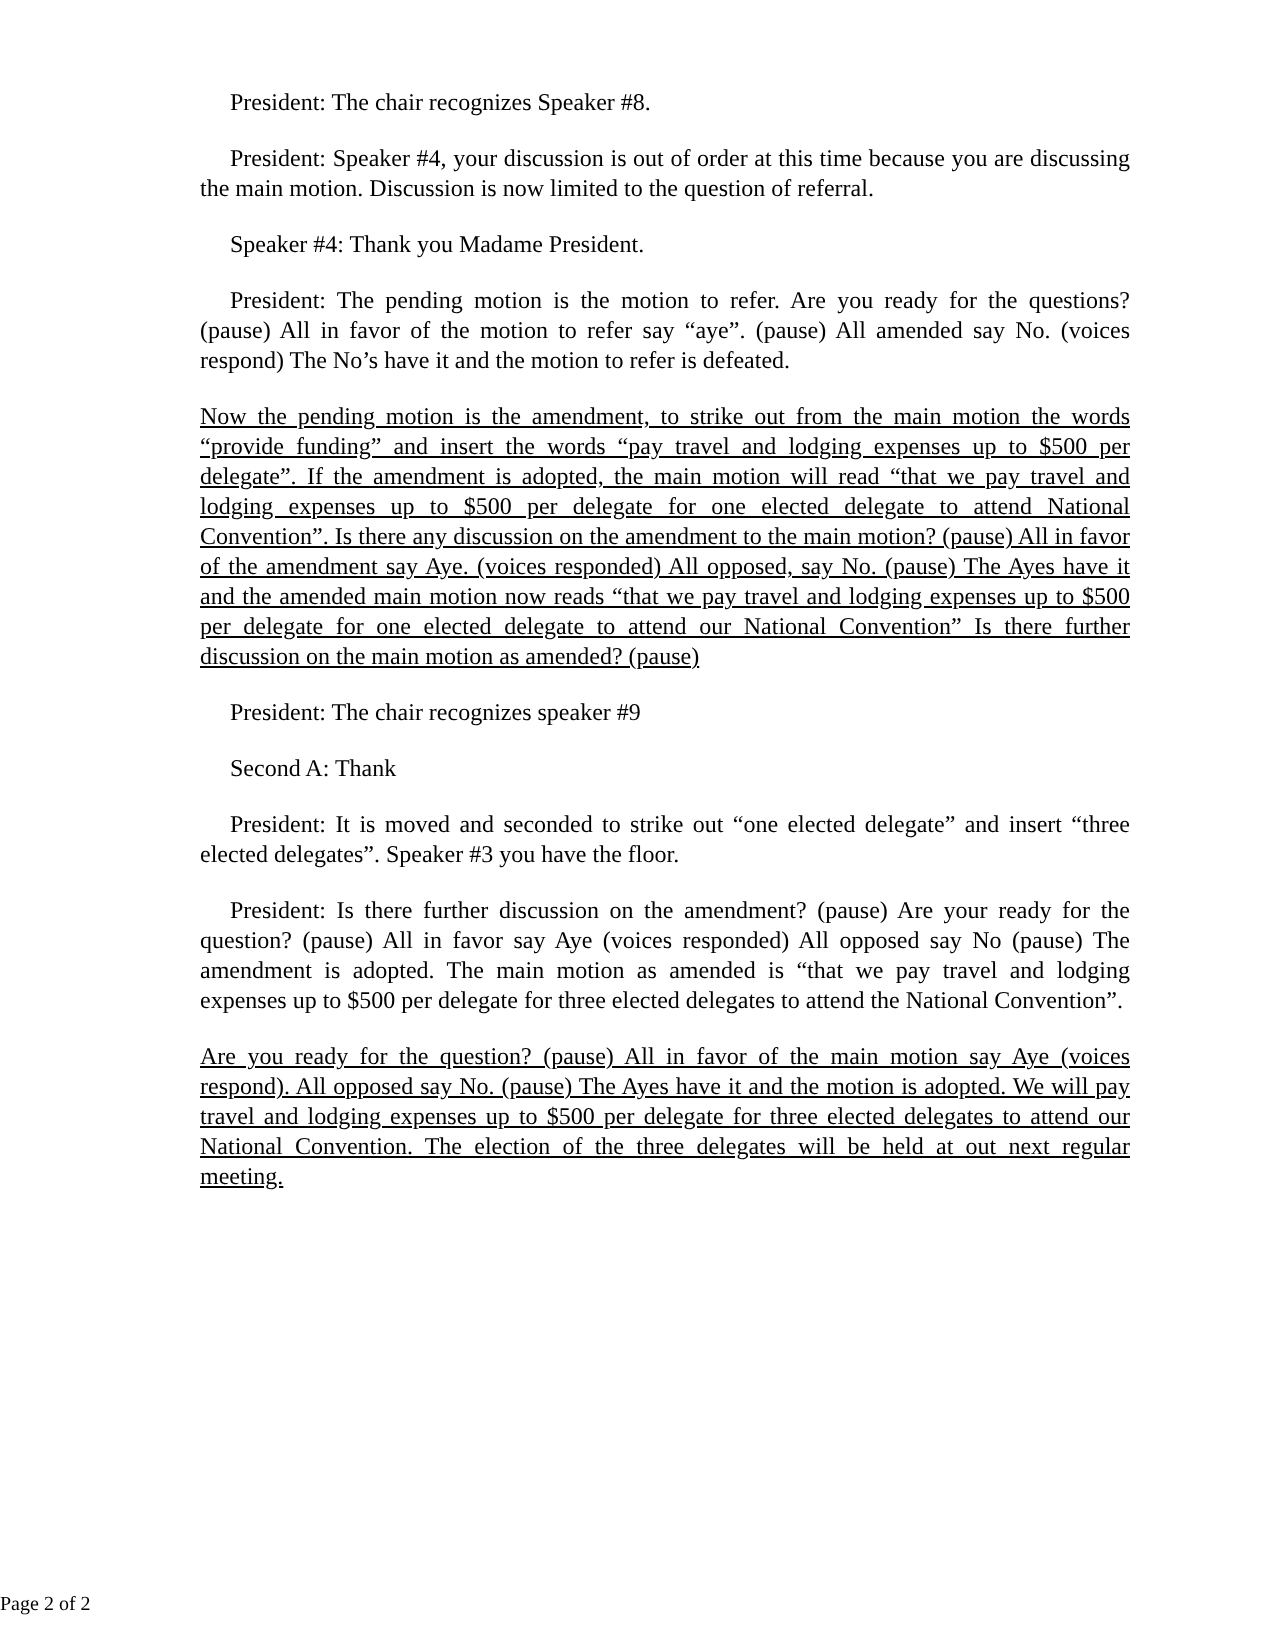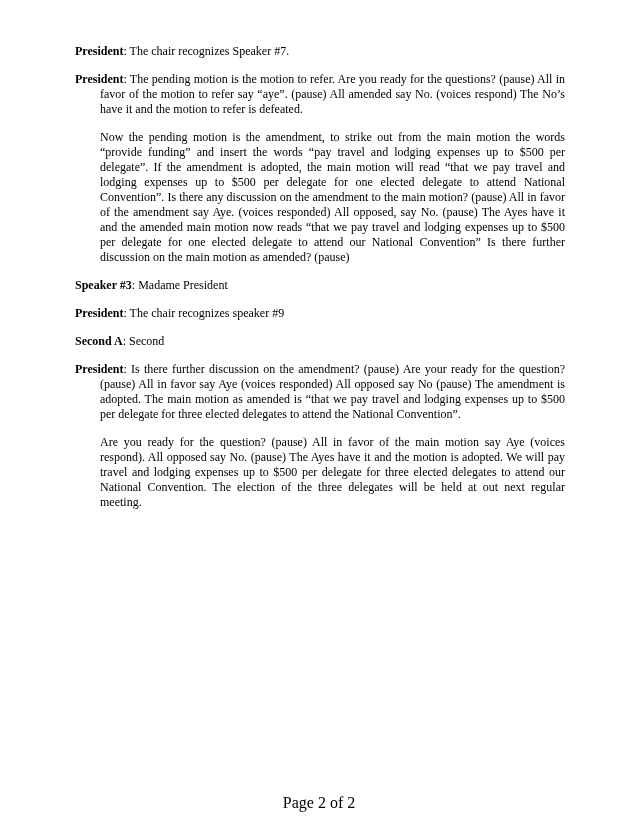--- a/index.html
+++ b/index.html
@@ -21,56 +21,60 @@
     color: #000000;
   }
   .para {
     margin: 0 0 13px 0;
     text-align: justify;
     padding-left: 25px;
     text-indent: -25px;
   }
   .para.cont {
     text-indent: 0;
+    text-decoration: underline;
   }
   .speaker {
-    font-weight: bold;
+    font-weight: normal;
+    margin-left: 40px;
   }
   .footer {
     position: absolute;
     left: 0;
     bottom: 16px;
     width: 100%;
-    text-align: center;
+    text-align: left;
     font-family: "Liberation Serif", "DejaVu Serif", serif;
-    font-size: 16px;
+    font-size: 10px;
     color: #000000;
   }
 </style>
 </head>
 <body>
 
 <div class="page">
   <div id="transcript">
-  <p class="para"><b class="speaker">President</b><span class="sep">: </span><span class="speech">The chair recognizes Speaker #7.</span></p>
+  <p class="para"><b class="speaker">President</b><span class="sep">: </span><span class="speech">The chair recognizes Speaker #8.</span></p>
 
 
+  <p class="para"><b class="speaker">President</b><span class="sep">: </span><span class="speech">Speaker #4, your discussion is out of order at this time because you are discussing the main motion. Discussion is now limited to the question of referral.</span></p>
 
+  <p class="para"><b class="speaker">Speaker #4</b><span class="sep">: </span><span class="speech">Thank you Madame President.</span></p>
 
   <p class="para"><b class="speaker">President</b><span class="sep">: </span><span class="speech">The pending motion is the motion to refer. Are you ready for the questions? (pause) All in favor of the motion to refer say “aye”. (pause) All amended say No. (voices respond) The No’s have it and the motion to refer is defeated.</span></p>
 
   <p class="para cont"><span class="speech">Now the pending motion is the amendment, to strike out from the main motion the words “provide funding” and insert the words “pay travel and lodging expenses up to $500 per delegate”. If the amendment is adopted, the main motion will read “that we pay travel and lodging expenses up to $500 per delegate for one elected delegate to attend National Convention”. Is there any discussion on the amendment to the main motion? (pause) All in favor of the amendment say Aye. (voices responded) All opposed, say No. (pause) The Ayes have it and the amended main motion now reads “that we pay travel and lodging expenses up to $500 per delegate for one elected delegate to attend our National Convention” Is there further discussion on the main motion as amended? (pause)</span></p>
 
-  <p class="para"><b class="speaker">Speaker #3</b><span class="sep">: </span><span class="speech">Madame President</span></p>
 
   <p class="para"><b class="speaker">President</b><span class="sep">: </span><span class="speech">The chair recognizes speaker #9</span></p>
 
 
-  <p class="para"><b class="speaker">Second A</b><span class="sep">: </span><span class="speech">Second</span></p>
+  <p class="para"><b class="speaker">Second A</b><span class="sep">: </span><span class="speech">Thank</span></p>
 
+  <p class="para"><b class="speaker">President</b><span class="sep">: </span><span class="speech">It is moved and seconded to strike out “one elected delegate” and insert “three elected delegates”. Speaker #3 you have the floor.</span></p>
 
 
   <p class="para"><b class="speaker">President</b><span class="sep">: </span><span class="speech">Is there further discussion on the amendment? (pause) Are your ready for the question? (pause) All in favor say Aye (voices responded) All opposed say No (pause) The amendment is adopted. The main motion as amended is “that we pay travel and lodging expenses up to $500 per delegate for three elected delegates to attend the National Convention”.</span></p>
 
   <p class="para cont"><span class="speech">Are you ready for the question? (pause) All in favor of the main motion say Aye (voices respond). All opposed say No. (pause) The Ayes have it and the motion is adopted. We will pay travel and lodging expenses up to $500 per delegate for three elected delegates to attend our National Convention. The election of the three delegates will be held at out next regular meeting.</span></p>
 </div>
   <div class="footer">Page 2 of 2</div>
 </div>
 
 </body></html>

